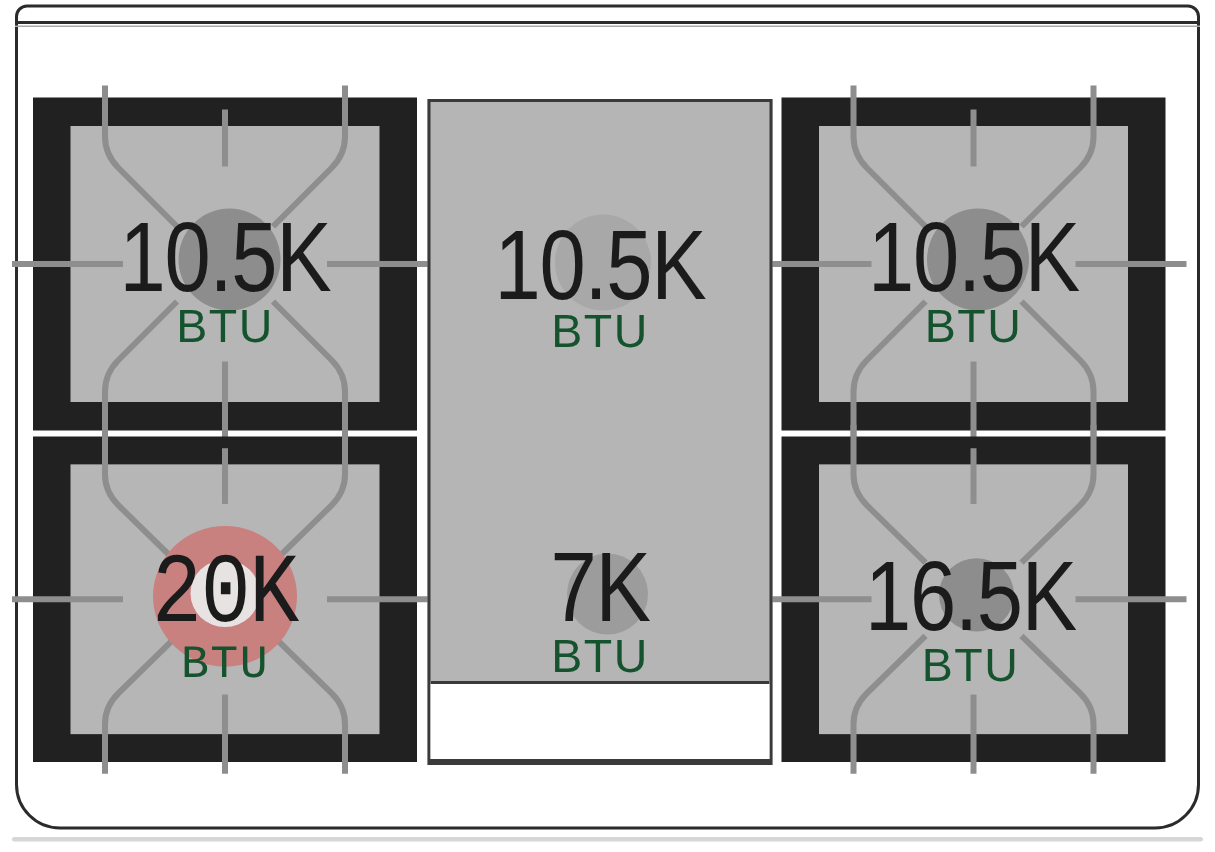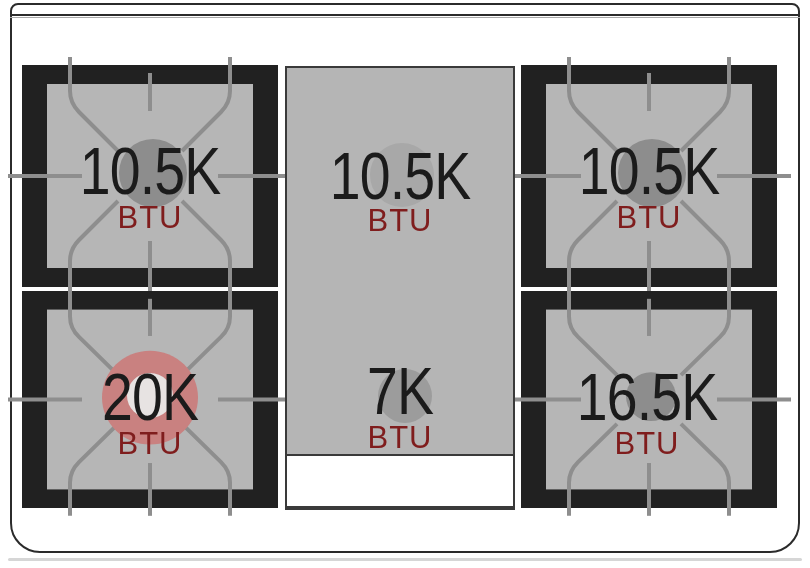--- a/index.html
+++ b/index.html
@@ -14,21 +14,21 @@
   }
   .band-dark{position:absolute;left:10px;top:14px;width:790px;height:2px;background:#2b2b2b;}
   .band-gray{position:absolute;left:10px;top:17px;width:790px;height:1px;background:#a9a9a9;}
   .shadow-line{position:absolute;left:8px;top:558px;width:794px;height:3px;background:#d6d6d6;border-radius:3px;}
 
   
   .cell{position:absolute;}
   .cell svg{position:absolute;left:0;top:0;overflow:visible;}
   .rear-left  {left:22px; top:65px; width:256px;height:222px;}
   .rear-right {left:521px;top:65px; width:256px;height:222px;}
-  .front-left {left:22px; top:291px;width:256px;height:217px;}
+  .front-left {left:22px; top:291px;width:256px;height:217px;font-family:Liberation Mono, monospace;}
   .front-right{left:521px;top:291px;width:252px;height:217px;}
 
   
   .panel{
     position:absolute;left:285px;top:66px;width:230px;height:444px;
     box-sizing:border-box;border:2px solid #3a3a3a;border-bottom-width:4px;background:#b5b5b5;
   }
   .panel .strip{
     position:absolute;left:0;right:0;bottom:0;height:50px;background:#ffffff;
     border-top:2px solid #3a3a3a;
@@ -38,21 +38,21 @@
   .dot-fc{left:91px;top:301px;width:54px;height:54px;background:#9c9c9c;}
 
   
   .val{
     position:absolute;left:0;right:0;top:73px;text-align:center;
     font-size:66px;line-height:1;color:#1b1b1b;letter-spacing:-1px;
     transform:scaleX(0.84);transform-origin:center;white-space:nowrap;
   }
   .unit{
     position:absolute;left:0;right:0;top:137px;text-align:center;
-    font-size:31px;line-height:1;color:#7f1d1d;letter-spacing:1px;white-space:nowrap;
+    font-size:31px;line-height:1;color:#14532d;letter-spacing:1px;white-space:nowrap;
   }
   .panel .val1{top:75px;}
   .panel .unit1{top:137px;}
   .panel .val2{top:290px;}
   .panel .unit2{top:354px;}
 </style>
 </head>
 <body>
 
 <div style="position:absolute;inset:0;padding-left:32px;">

